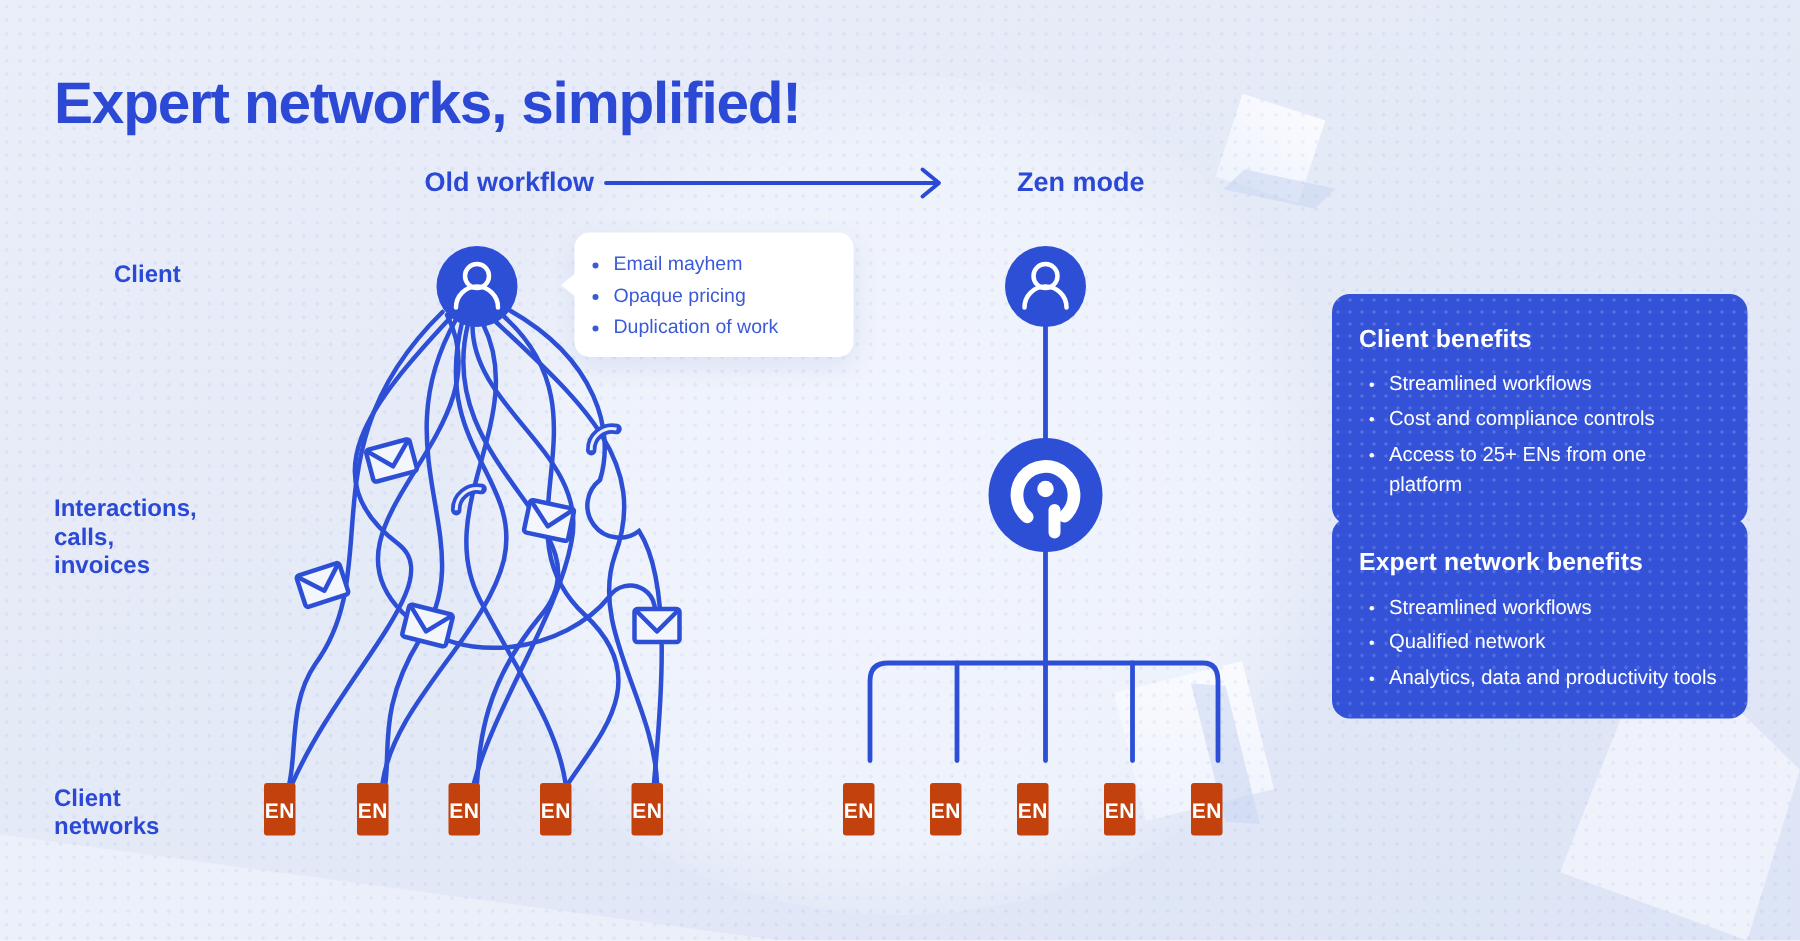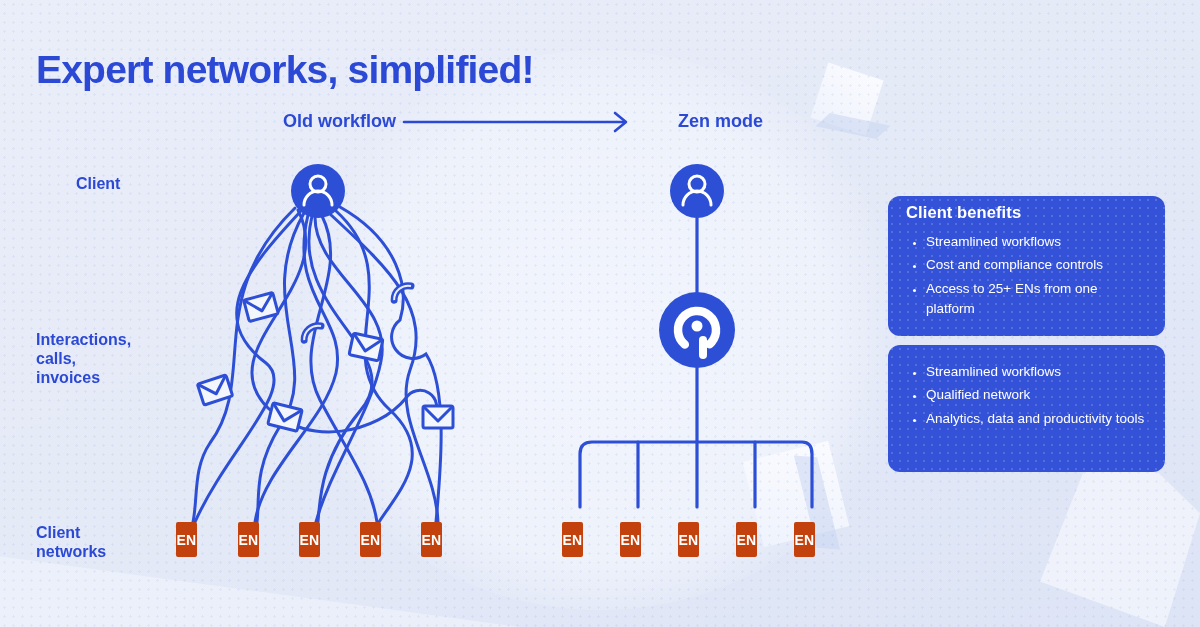--- a/index.html
+++ b/index.html
@@ -52,21 +52,21 @@
 
   .callout{position:absolute;left:383px;top:155px;width:166px;background:#fff;border-radius:10px;
     box-shadow:0 6px 18px rgba(50,80,180,0.10);padding:10px 12px 10px 8px;z-index:3;}
   .callout::before{content:"";position:absolute;left:-9px;top:26px;width:0;height:0;
     border-top:9px solid transparent;border-bottom:9px solid transparent;border-right:11px solid #fff;}
   .callout ul{margin:0;padding-left:18px;}
   .callout li{color:#3a5ad8;font-size:13px;line-height:21px;font-weight:500;}
   .callout li::marker{color:#3a5ad8;font-size:12px;}
 
   .panel{position:absolute;left:888px;width:277px;background:#3352d8;border-radius:12px;
-    padding:7px 18px 14px 18px;box-sizing:border-box;color:#fff;overflow:hidden;}
+    padding:21px 18px 14px 18px;box-sizing:border-box;color:#fff;overflow:hidden;}
   .panel .dots{position:absolute;inset:0;pointer-events:none;
     background-image:radial-gradient(circle,rgba(255,255,255,0.16) 1px,transparent 1.2px);
     background-size:8px 8px;}
   .panel-client{top:196px;min-height:127px;}
   .panel-en{top:345px;min-height:127px;}
   .panel h3{margin:0;font-size:16.5px;font-weight:700;letter-spacing:.1px;position:relative;}
   .panel ul{margin:10px 0 0 0;padding-left:20px;position:relative;}
   .panel li{font-size:13.5px;line-height:1.5;font-weight:500;margin-bottom:3px;}
   .panel li::marker{font-size:11px;}
 </style>
@@ -173,20 +173,27 @@
     </g>
 
     <g>
       <circle cx="157" cy="182" r="38" fill="#2d4fd6"></circle>
       <circle cx="157" cy="182" r="19" fill="none" stroke="#fff" stroke-width="8.5" stroke-dasharray="92 28" transform="rotate(130 157 182)" stroke-linecap="round"></circle>
       <circle cx="157" cy="178" r="5.5" fill="#fff"></circle>
       <line x1="163" y1="192" x2="163" y2="207" stroke="#fff" stroke-width="8" stroke-linecap="round"></line>
     </g>
   </svg>
 
+  <div class="callout">
+    <ul>
+      <li>Email mayhem</li>
+      <li>Opaque pricing</li>
+      <li>Duplication of work</li>
+    </ul>
+  </div>
 
   <div>
     <div class="en-box" style="left:176px;top:522px;">EN</div>
     <div class="en-box" style="left:238px;top:522px;">EN</div>
     <div class="en-box" style="left:299px;top:522px;">EN</div>
     <div class="en-box" style="left:360px;top:522px;">EN</div>
     <div class="en-box" style="left:421px;top:522px;">EN</div>
   </div>
 
   <div>
@@ -202,20 +209,21 @@
     <h3>Client benefits</h3>
     <ul>
       <li>Streamlined workflows</li>
       <li>Cost and compliance controls</li>
       <li>Access to 25+ ENs from one platform</li>
     </ul>
   </div>
 
   <div class="panel panel-en">
     <div class="dots"></div>
+    <h3>Expert network benefits</h3>
     <ul>
       <li>Streamlined workflows</li>
       <li>Qualified network</li>
       <li>Analytics, data and productivity tools</li>
     </ul>
   </div>
 
 </div>
 
 </body></html>

